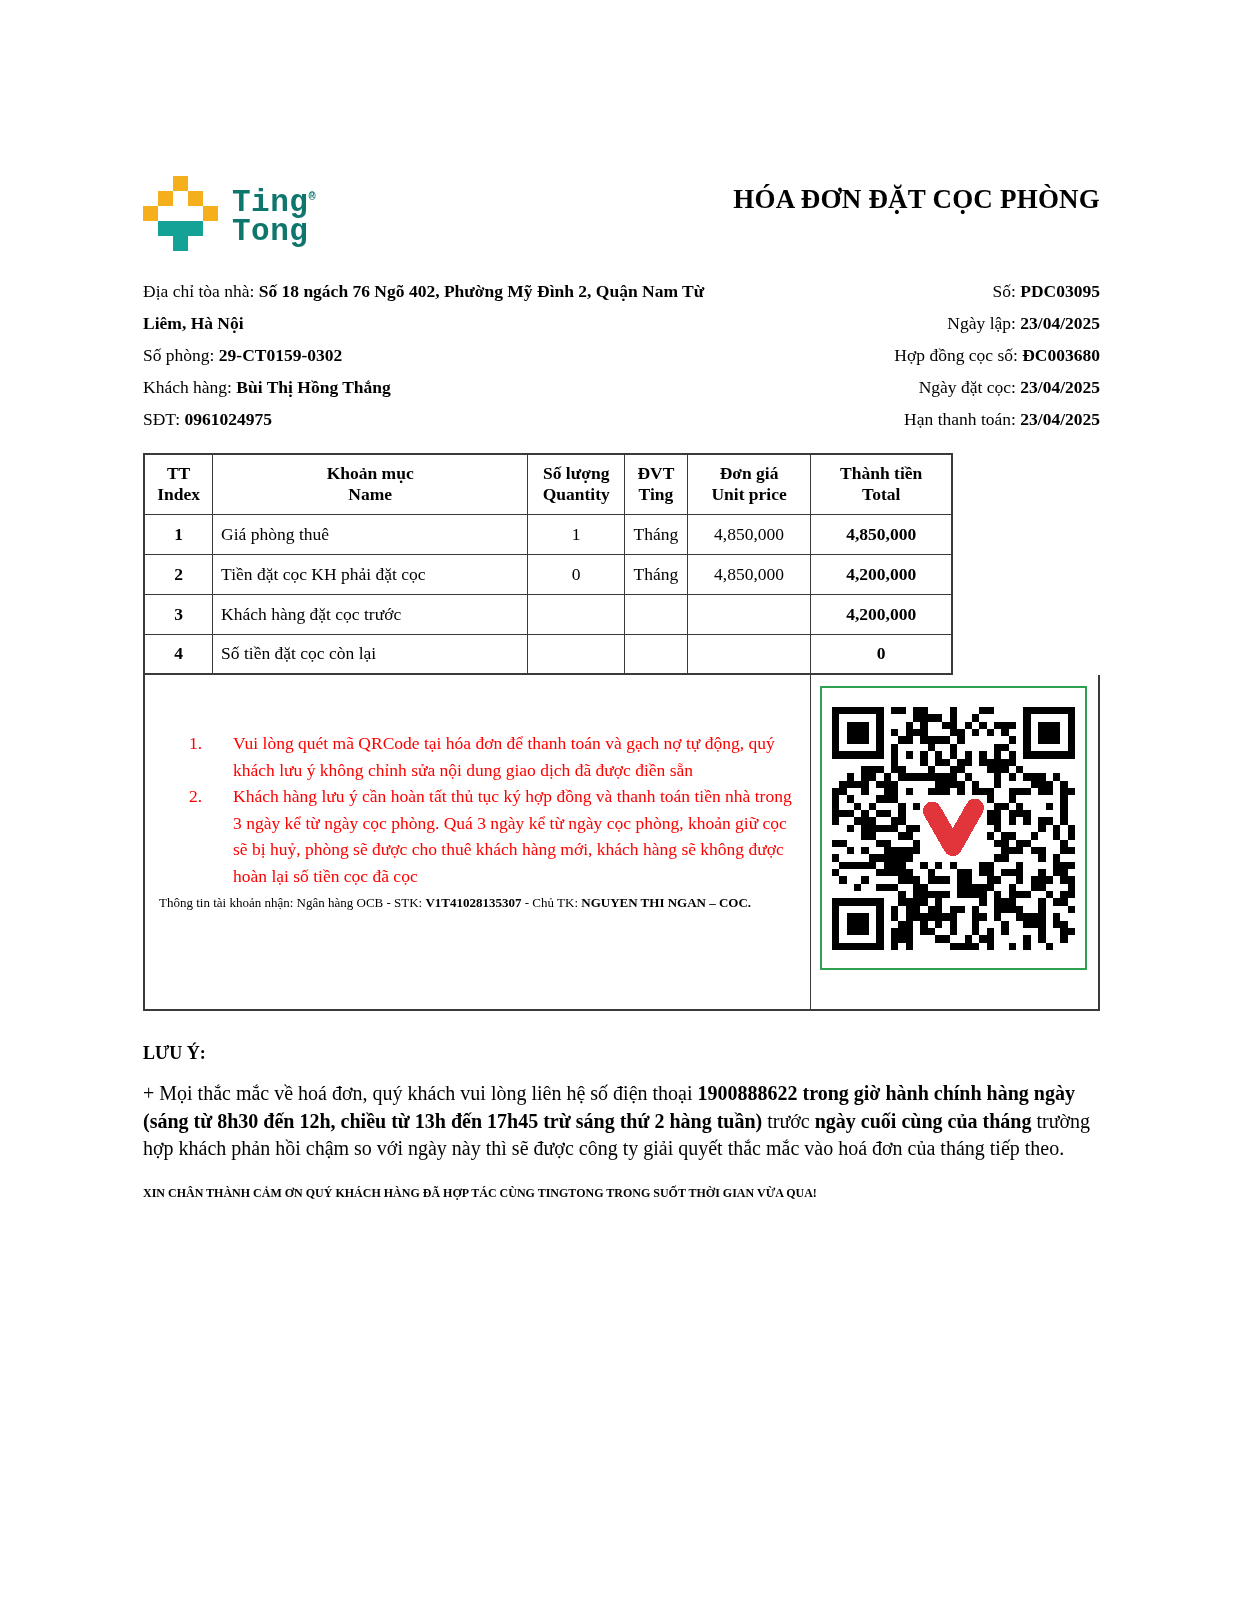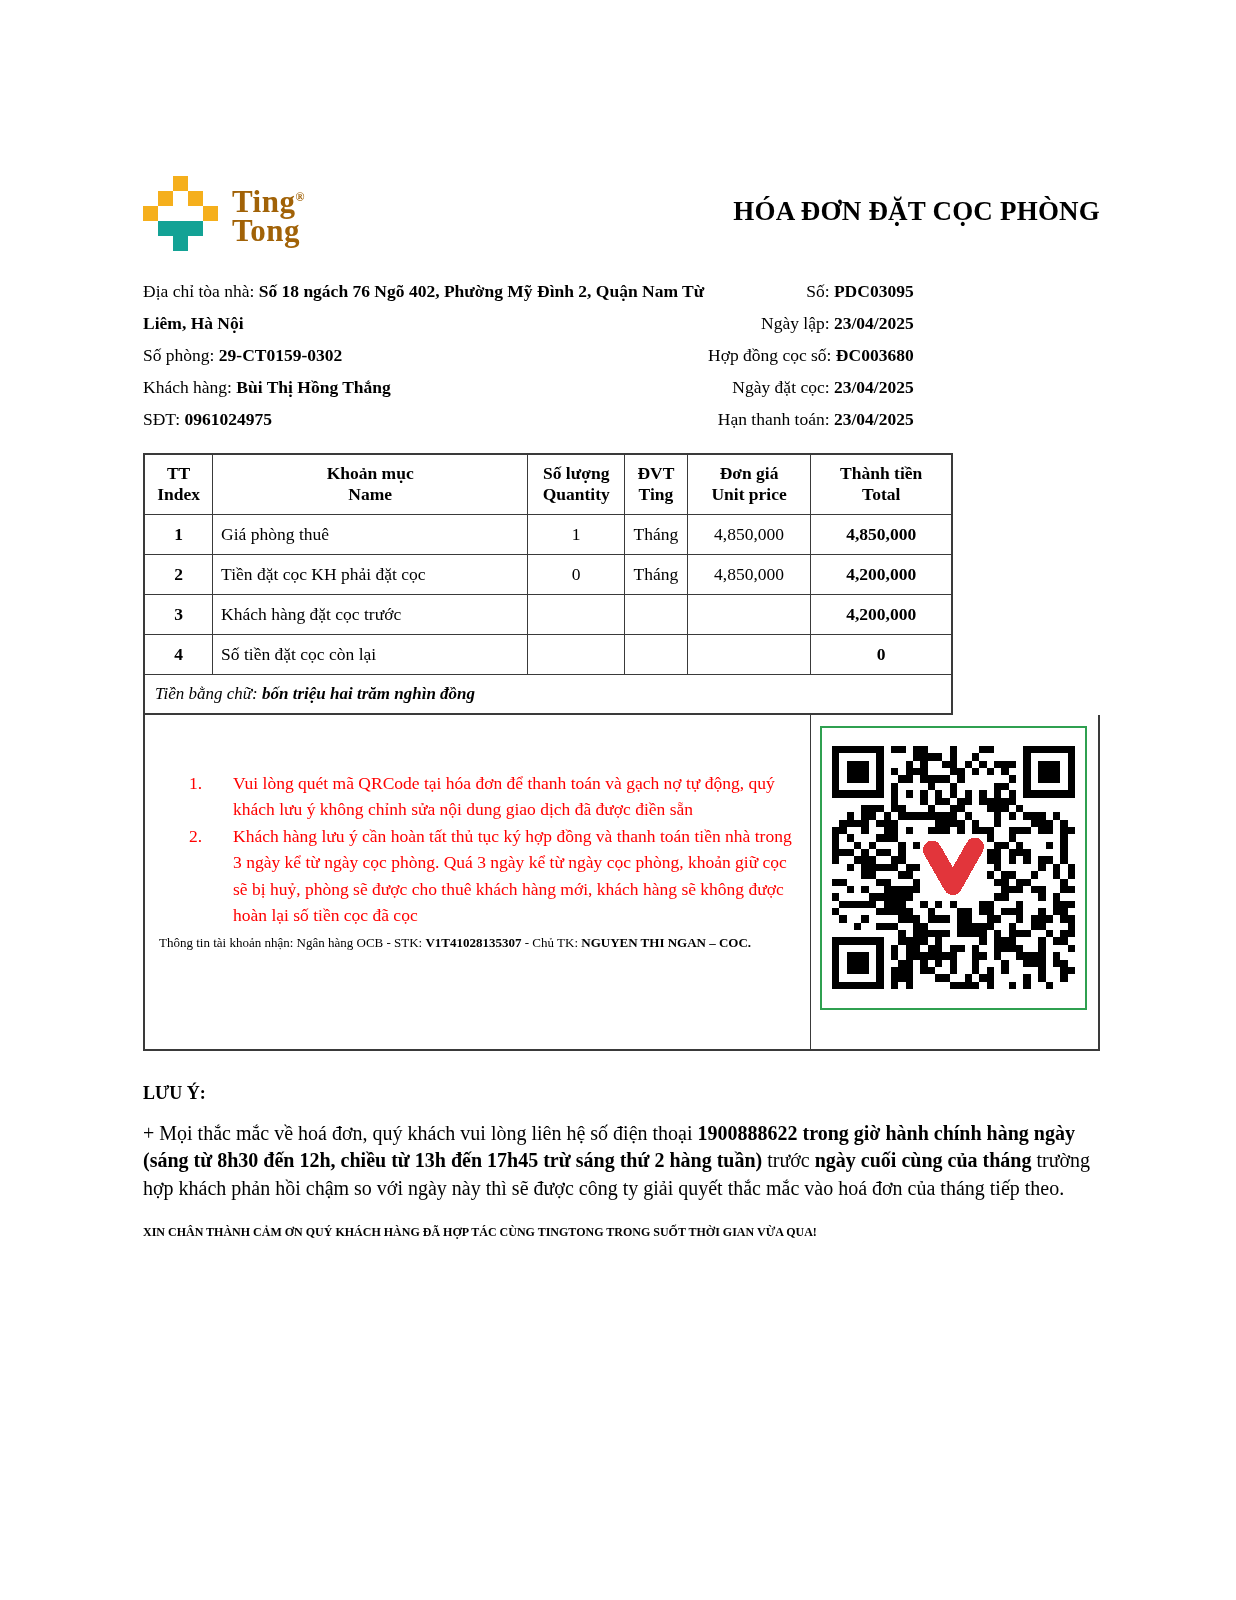--- a/index.html
+++ b/index.html
@@ -13,29 +13,29 @@
     overflow: hidden;
   }
   .content { position:absolute; left:143px; top:176px; width:957px; }
 
   
   .hdr { display:flex; justify-content:space-between; align-items:flex-start; }
   .logo { display:flex; gap:14px; }
   .logo-grid { position:relative; width:75px; height:75px; flex:0 0 auto; }
   .logo-grid .cell { position:absolute; width:15px; height:15px; }
   .logo-text {
-    font-family:Liberation Serif, serif;
+    font-family:Liberation Mono, monospace;
     font-weight:bold; font-size:31px; line-height:29px;
-    color:#a16207; letter-spacing:0.5px; margin-top:7px;
+    color:#0f766e; letter-spacing:0.5px; margin-top:7px;
   }
   .logo-text sup { font-size:12px; vertical-align:super; }
-  .doc-title { font-weight:bold; font-size:27px; margin-top:20px; letter-spacing:0.2px; }
+  .doc-title { font-weight:bold; font-size:27px; margin-top:8px; letter-spacing:0.2px; }
 
   
-  .info { display:flex; margin-top:24px; font-size:17.5px; }
+  .info { display:flex; justify-content:space-between; margin-top:24px; font-size:17.5px; }
   .info-left { width:565px; }
   .info-right { text-align:right; }
   .info-line { line-height:32px; }
 
   
   table.items { width:810px; border-collapse:collapse; margin-top:18px; }
   table.items, table.items th, table.items td { border:1.6px solid #3a3a3a; }
   table.items { border-width:2.2px; }
   table.items th { font-size:17.5px; font-weight:bold; padding:5px 4px; height:60px; vertical-align:middle; }
   table.items td { font-size:17.5px; height:40px; padding:4px 8px; vertical-align:middle; }
@@ -167,23 +167,20 @@
           <td class="c"></td>
           <td class="total">4,200,000</td>
         </tr>
         <tr>
           <td class="c" style="font-weight:bold">4</td>
           <td class="name">Số tiền đặt cọc còn lại</td>
           <td class="c"></td>
           <td class="c"></td>
           <td class="c"></td>
           <td class="total">0</td>
-        </tr>
-        <tr class="words-row">
-          <td colspan="6"><span>Tiền bằng chữ: </span><b>bốn triệu hai trăm nghìn đồng</b></td>
         </tr>
       </tbody>
     </table>
 
     <div class="notes-box">
       <div class="notes-left">
         <div class="notes-list" id="notes-list" style="color: rgb(255, 0, 0);">
           <div class="note-item">
             <span class="num">1.</span>
             <span>Vui lòng quét mã QRCode tại hóa đơn để thanh toán và gạch nợ tự động, quý khách lưu ý không chỉnh sửa nội dung giao dịch đã được điền sẵn</span>

